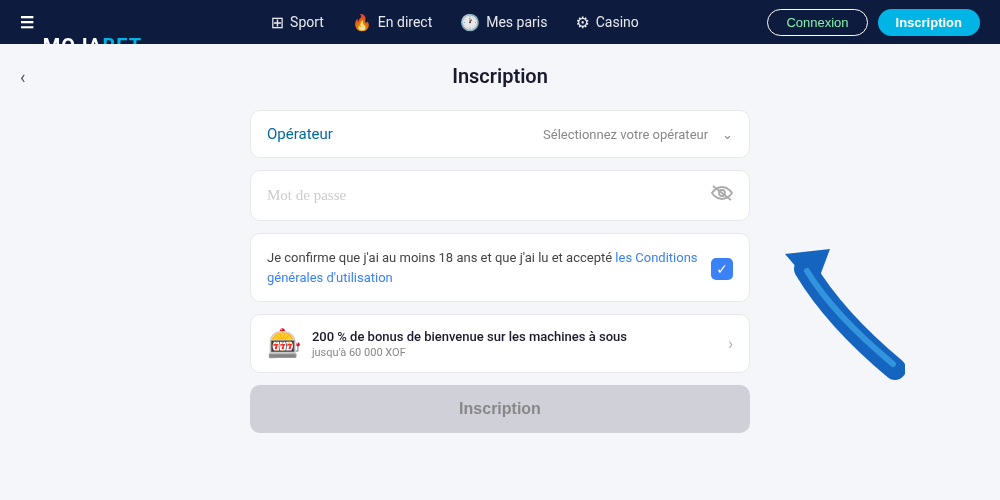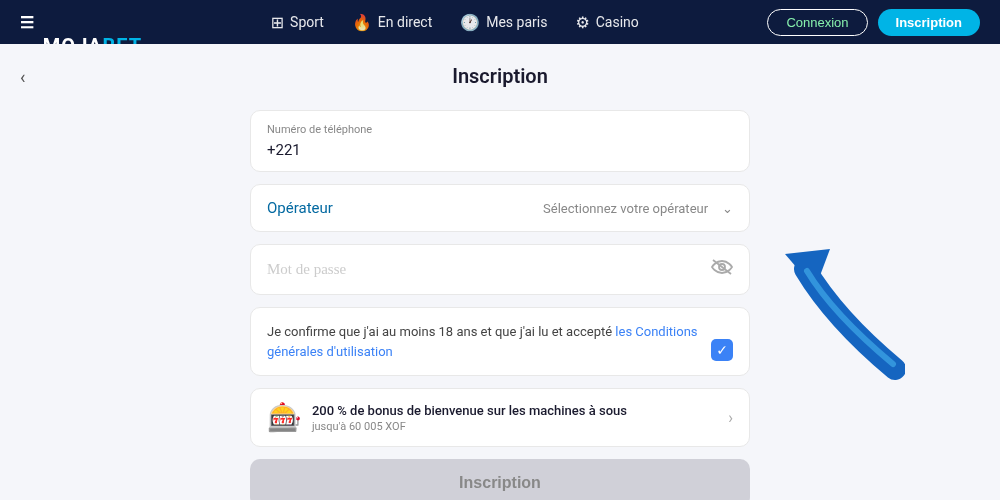--- a/index.html
+++ b/index.html
@@ -180,21 +180,21 @@
       color: #aaa;
       font-size: 18px;
       cursor: pointer;
     }
 
     .checkbox-field {
       background: white;
       border-radius: 10px;
       padding: 14px 16px;
       display: flex;
-      align-items: flex-end;
+      align-items: center;
       justify-content: space-between;
       border: 1px solid #e8e8e8;
     }
     .checkbox-text {
       font-size: 13px;
       color: #444;
       line-height: 1.5;
       flex: 1;
       padding-right: 12px;
     }
@@ -297,24 +297,20 @@
     <button class="btn-inscription">Inscription</button>
   </div>
 </header>
 
 <div class="main-content">
   <span class="back-arrow">‹</span>
   <h1 class="page-title">Inscription</h1>
 
   <div class="form-container">
 
-    <div class="form-field">
-      <span class="field-label">Numéro de téléphone</span>
-      <span class="field-value">+221</span>
-    </div>
 
     <div class="operator-field">
       <span class="operator-label">Opérateur</span>
       <span class="operator-select-text">
         <span>Sélectionnez votre opérateur</span>
         <span>⌄</span>
       </span>
     </div>
 
     <div class="password-field">
@@ -335,21 +331,21 @@
       <div class="checkbox-wrapper">
         <div class="checkbox-checked">✓</div>
       </div>
     </div>
 
     <div class="bonus-field">
       <div class="bonus-left">
         <span class="bonus-icon">🎰</span>
         <div>
           <div class="bonus-title">200 % de bonus de bienvenue sur les machines à sous</div>
-          <div class="bonus-subtitle">jusqu'à 60 005 XOF</div>
+          <div class="bonus-subtitle">jusqu'à 60 000 XOF</div>
         </div>
       </div>
       <span class="bonus-chevron">›</span>
     </div>
 
     <button class="btn-inscription-submit">Inscription</button>
   </div>
 
   <div style="position:absolute; right: 95px; top: 195px; pointer-events:none;">
     <svg width="130" height="150" viewBox="0 0 130 150" fill="none" xmlns="http://www.w3.org/2000/svg">

